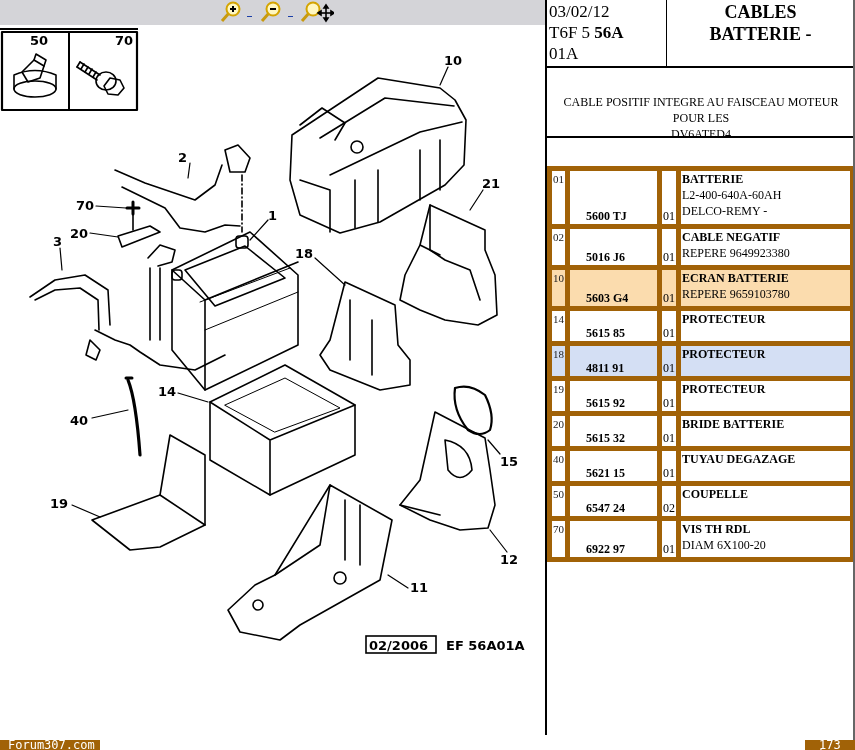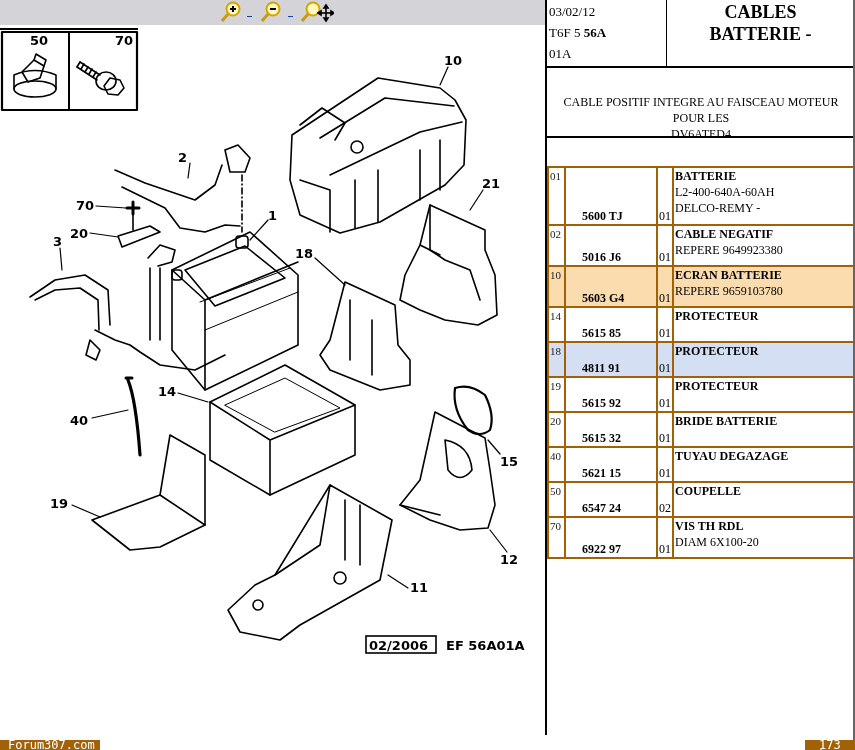--- a/index.html
+++ b/index.html
@@ -12,28 +12,28 @@
   .tool-btn { position: absolute; top: 1px; height: 22px; cursor: pointer; }
   .tool-sep { position: absolute; top: 16px; width: 5px; height: 1px; border-bottom: 1px solid #1a3ea8; }
   #toolbar-underline { position: absolute; left: 0; top: 28px; width: 138px; height: 2px; background: #000; }
 
   #diagram { position: absolute; left: 0; top: 28px; width: 545px; height: 640px; }
   .callout { font-family: "DejaVu Sans", sans-serif; font-weight: bold; font-size: 13px; fill: #000; }
 
   
   #right-pane { position: absolute; left: 545px; top: 0; width: 310px; height: 735px; border-left: 2px solid #000; }
   #header-box { position: absolute; left: 0; top: 0; width: 308px; height: 68px; border-bottom: 2px solid #000; }
-  #ref-block { position: absolute; left: 2px; top: 0; width: 118px; height: 66px; border-right: 1px solid #000; font-size: 13px; line-height: 21px; padding-top: 1px; }
+  #ref-block { position: absolute; left: 2px; top: 0; width: 118px; height: 66px; border-right: 1px solid #000; font-size: 17px; line-height: 21px; padding-top: 1px; }
   #ref-block .bold { font-weight: bold; }
   #title-block { position: absolute; left: 121px; top: 0; width: 185px; height: 66px; text-align: center; font-weight: bold; font-size: 18px; line-height: 22px; padding-top: 1px; }
 
   #desc-block { position: absolute; left: 0; top: 68px; width: 308px; height: 70px; border-bottom: 2px solid #000; text-align: center; font-size: 12px; line-height: 16px; padding-top: 26px; }
 
   #parts-table { position: absolute; left: 0; top: 166px; width: 308px; border-collapse: collapse; font-size: 12px; }
-  #parts-table td { border: 2px solid #a16207; vertical-align: top; padding: 0 1px; line-height: 16px; }
+  #parts-table td { border: 5px solid #a16207; vertical-align: top; padding: 0 1px; line-height: 16px; }
   #parts-table td.c-ref { width: 17px; font-size: 11px; color: #222; }
   #parts-table td.c-pn { width: 92px; font-weight: bold; font-size: 12px; vertical-align: bottom; padding-left: 16px; padding-bottom: 0; }
   #parts-table td.c-qty { width: 16px; font-size: 12px; vertical-align: bottom; padding-bottom: 0; }
   #parts-table td.c-desc { font-size: 12px; }
   #parts-table td.c-desc .dname { font-weight: bold; display: block; }
   #parts-table td.c-desc .dsub { display: block; }
   #parts-table tr.row-hl-orange td { background: #fbdcae; }
   #parts-table tr.row-hl-blue td { background: #d4dff4; }
   #parts-table tr.row-3 td { height: 58px; }
   #parts-table tr.row-2 td { height: 41px; }

